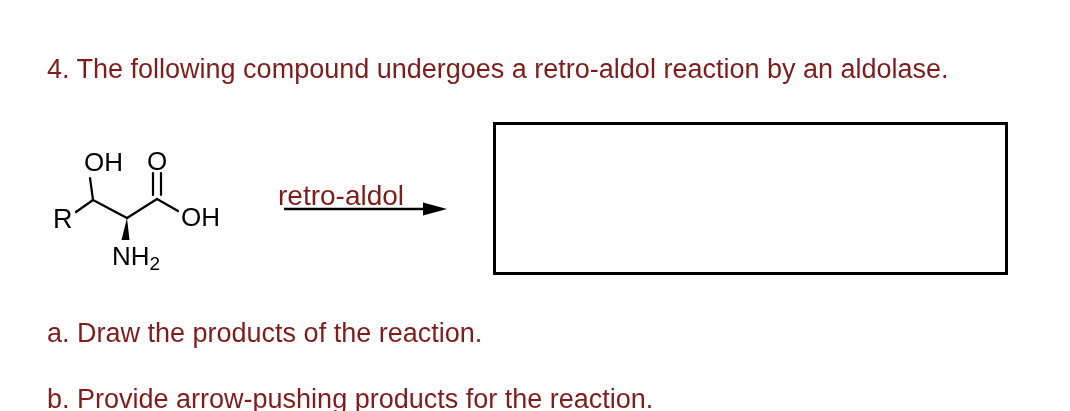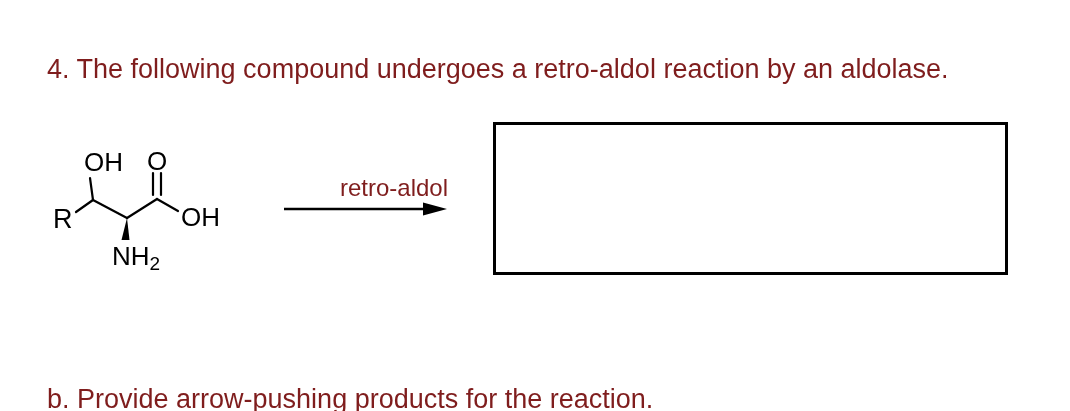--- a/index.html
+++ b/index.html
@@ -22,22 +22,22 @@
   .molecule line    { stroke: #000000; stroke-width: 2.2; stroke-linecap: round; }
   .molecule polygon { fill: #000000; }
   .molecule text {
     font-family: "Liberation Sans", "DejaVu Sans", sans-serif;
     fill: #000000;
     font-size: 26px;
   }
   .molecule text.rlabel { font-size: 27px; }
 
   .arrow-label {
-    position: absolute; left: 278px; top: 146px; width: 170px;
-    text-align: right; font-size: 24px; white-space: nowrap;
+    position: absolute; left: 278px; top: 152px; width: 170px;
+    text-align: left; font-size: 28px; white-space: nowrap;
   }
   .arrow-svg { position: absolute; left: 280px; top: 168px; }
   .arrow-svg line    { stroke: #000000; stroke-width: 2.5; }
   .arrow-svg polygon { fill: #000000; }
 
   .answer-box {
     position: absolute;
     left: 493px; top: 94px;
     width: 515px; height: 153px;
     border: 3px solid #000000;
@@ -71,16 +71,17 @@
   </svg>
 
   <div class="arrow-label">retro-aldol</div>
   <svg class="arrow-svg" width="175" height="26" viewBox="280 168 175 26">
     <line x1="284" y1="181" x2="432" y2="181"></line>
     <polygon points="447,181 423,174.5 423,187.5"></polygon>
   </svg>
 
   <div class="answer-box"></div>
 
+  <div class="txt part-a">a. Draw the products of the reaction.</div>
 
   <div class="txt part-b">b. Provide arrow-pushing products for the reaction.</div>
 
 </div>
 
 </body></html>

